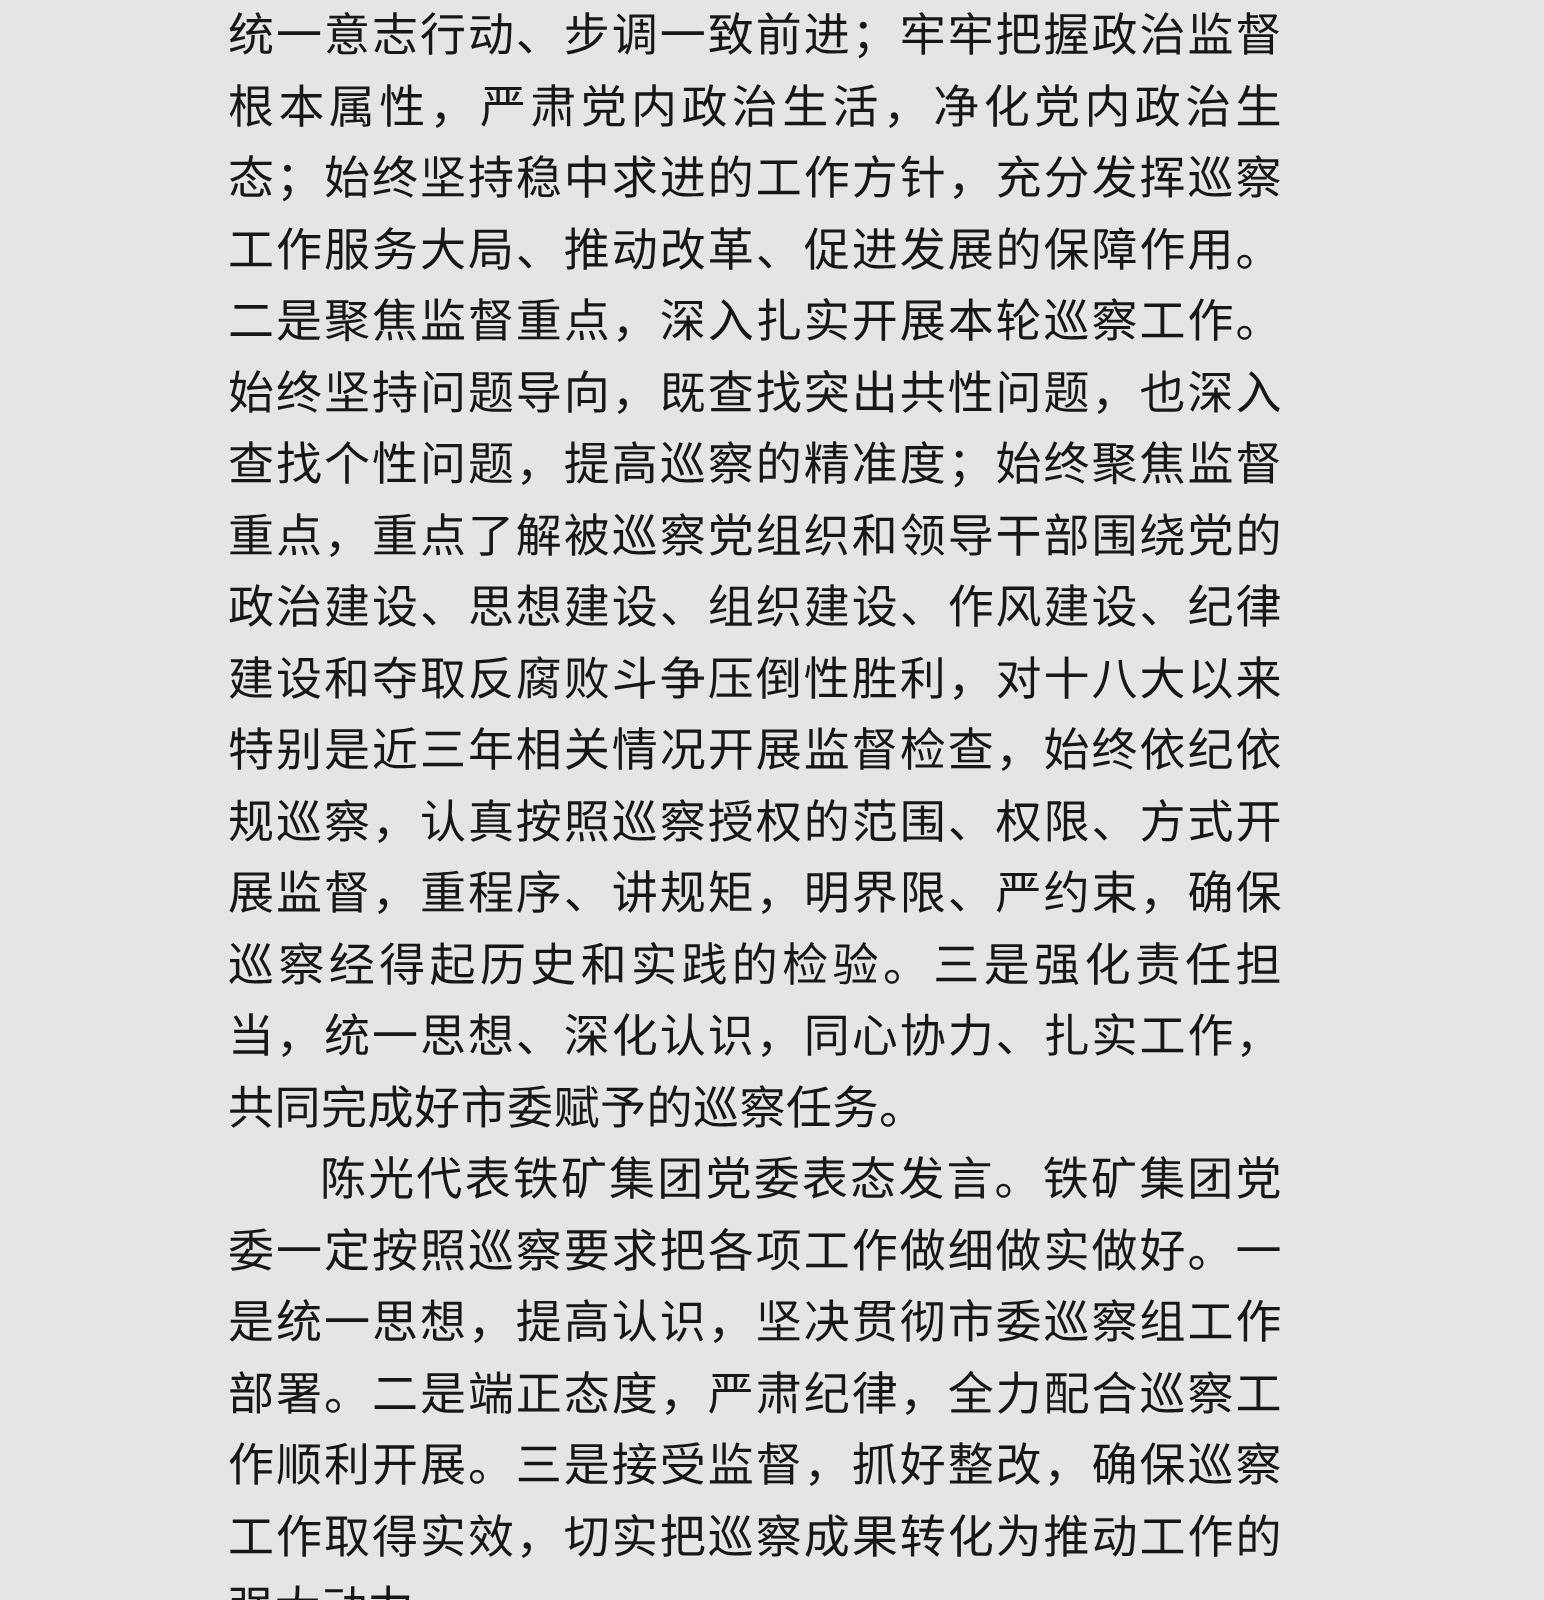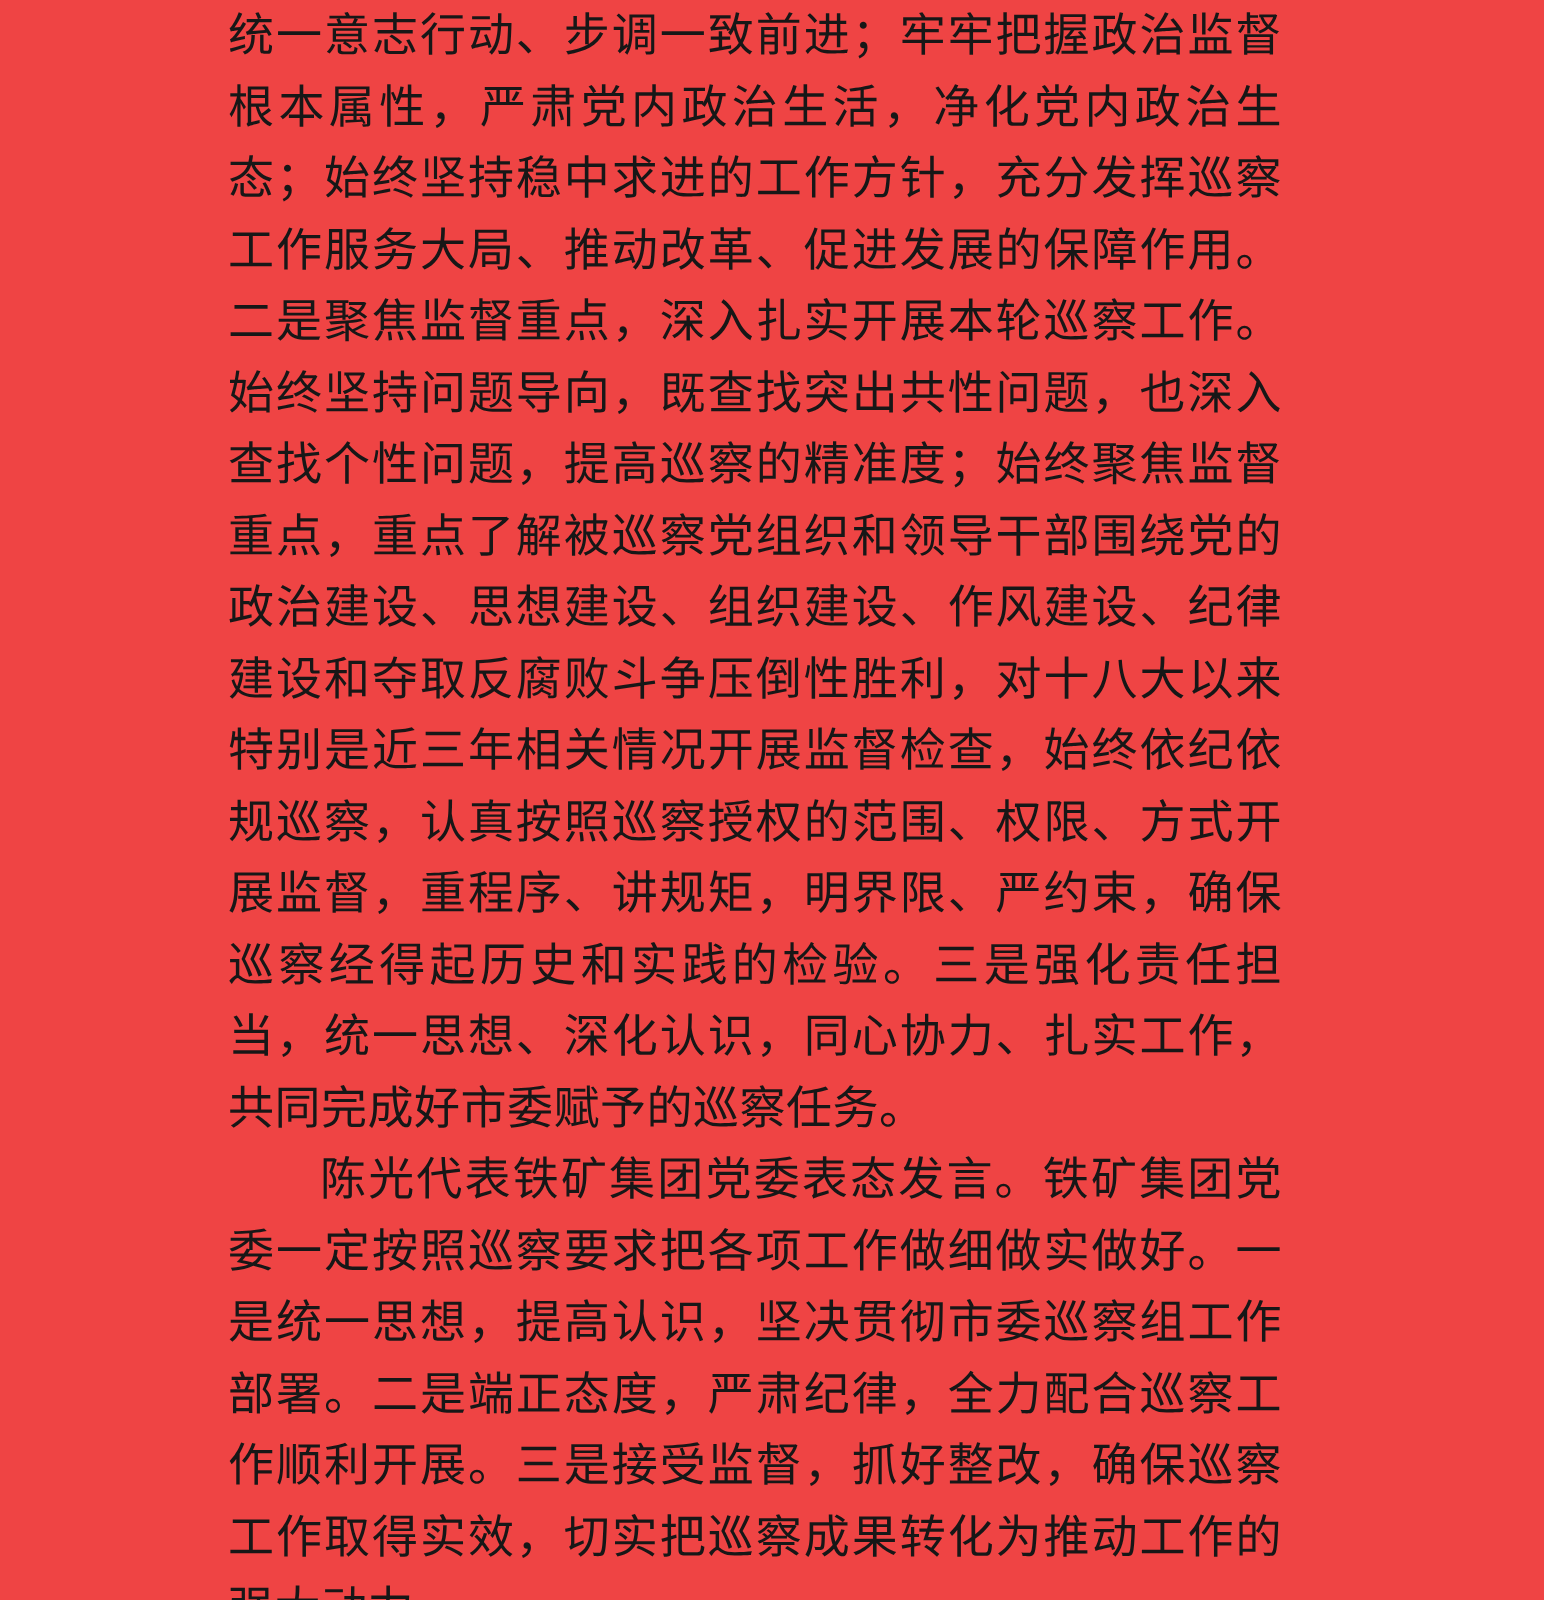--- a/index.html
+++ b/index.html
@@ -13,21 +13,21 @@
     height: 1600px;
     overflow: hidden;
     font-family: "DejaVu Serif", "Liberation Serif", serif;
     color: #1a1a1a;
   }
   .page {
     box-sizing: border-box;
     width: 1544px;
     height: 1600px;
     padding: 0px 262px 0 228px;
-    background: #ef4444;
+    background: #e5e5e5;
     position: relative;
   }
   .doc-body {
     font-size: 46px;
     line-height: 71.5px;
     text-align: justify;
     text-justify: inter-ideograph;
     letter-spacing: 0.5px;
     color: #171717;
   }

